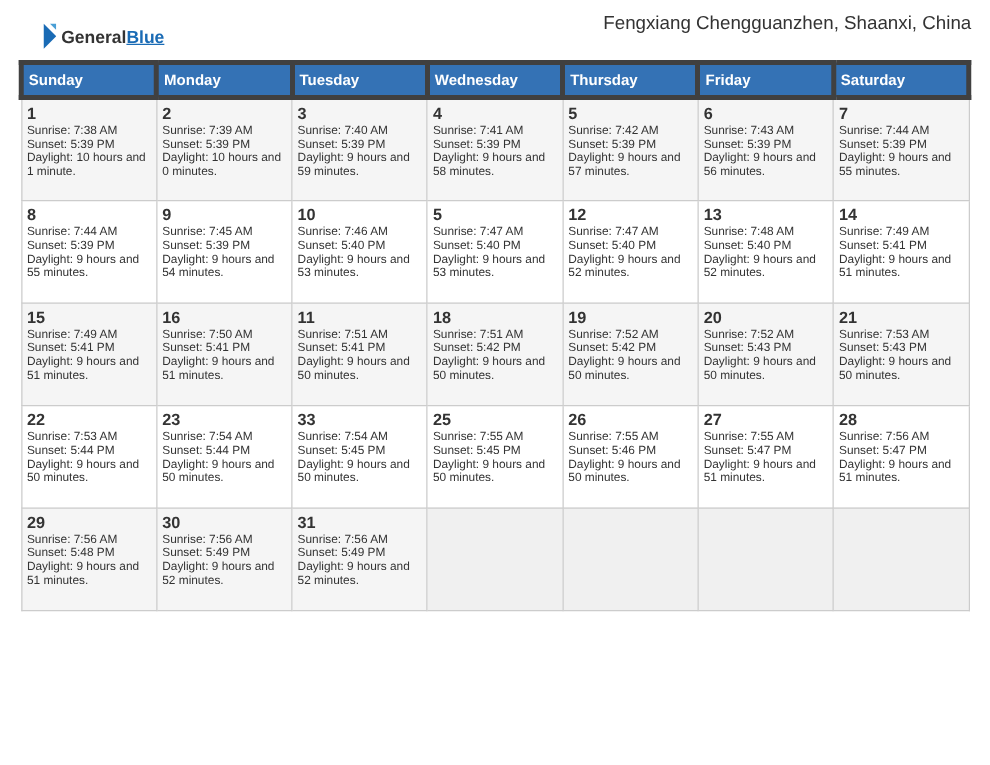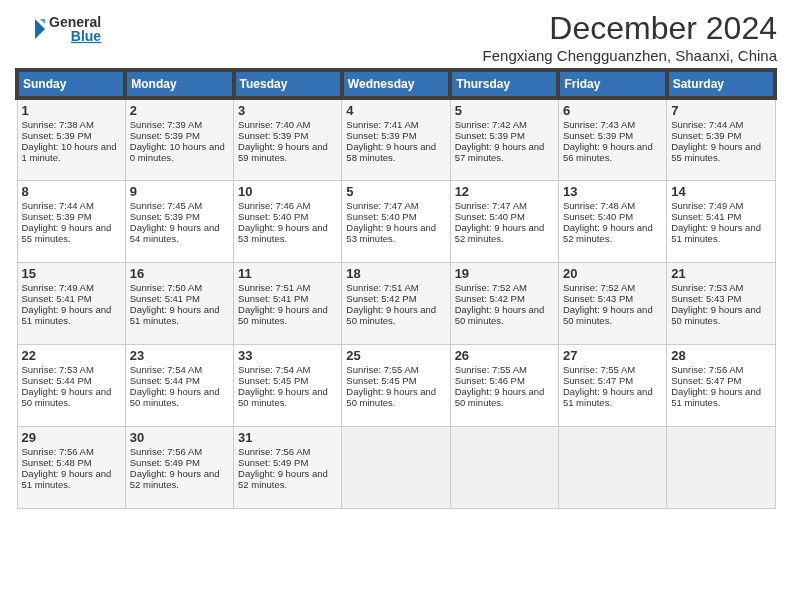--- a/index.html
+++ b/index.html
@@ -21,23 +21,21 @@
       justify-content: space-between;
       margin-bottom: 4px;
     }
     .logo {
       display: flex;
       align-items: center;
       margin-top: 4px;
     }
     .logo-text {
       display: flex;
-      flex-direction: column;
       line-height: 1;
-      align-items: flex-end;
     }
     .logo-general {
       font-size: 14px;
       font-weight: bold;
       color: #333;
     }
     .logo-blue {
       font-size: 14px;
       font-weight: bold;
       color: #1a6bb5;
@@ -105,21 +103,20 @@
       <svg class="logo-icon" viewBox="0 0 30 30">
         <polygon points="20,5 30,15 20,25" fill="#1a6bb5"></polygon>
         <polygon points="25,5 30,10 30,5" fill="#4a9fd5"></polygon>
       </svg>
       <div class="logo-text">
         <span class="logo-general">General</span>
         <span class="logo-blue">Blue</span>
       </div>
     </div>
     <div class="title-section">
-      <div class="month-title">December 2024</div>
       <div class="location">Fengxiang Chengguanzhen, Shaanxi, China</div>
     </div>
   </div>
 
   <table>
     <thead>
       <tr id="header-row">
           <th>Sunday</th>
           <th>Monday</th>
           <th>Tuesday</th>

